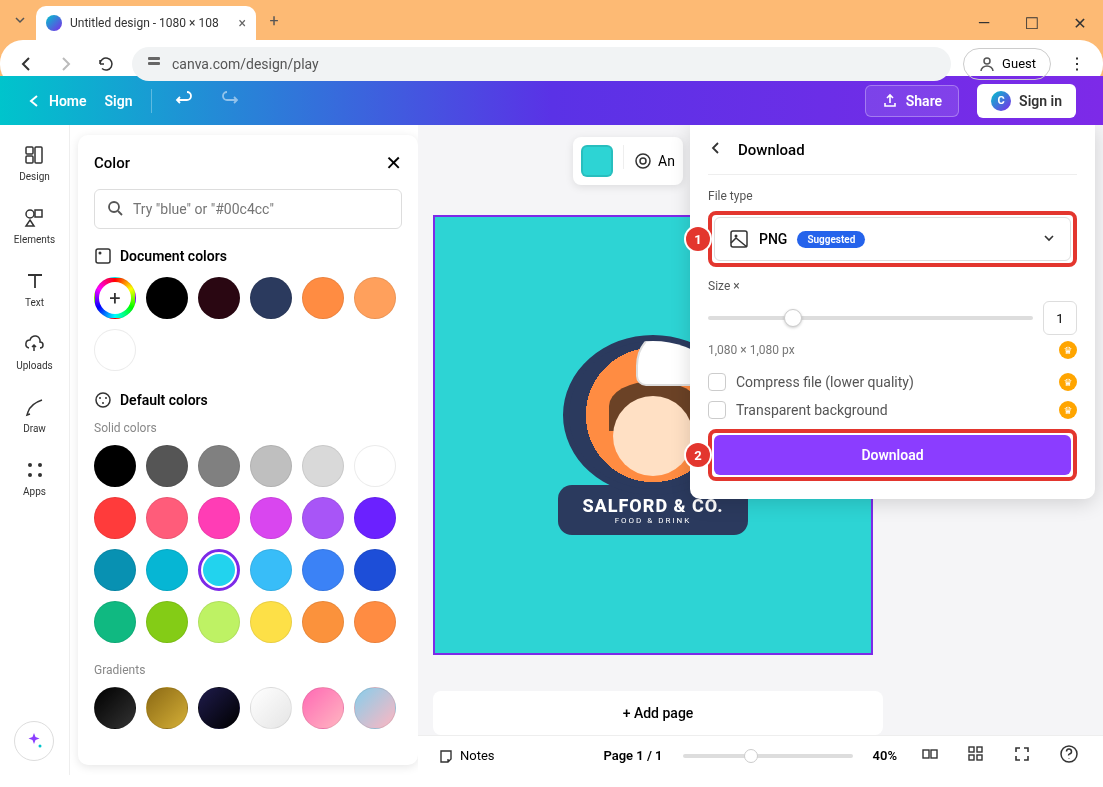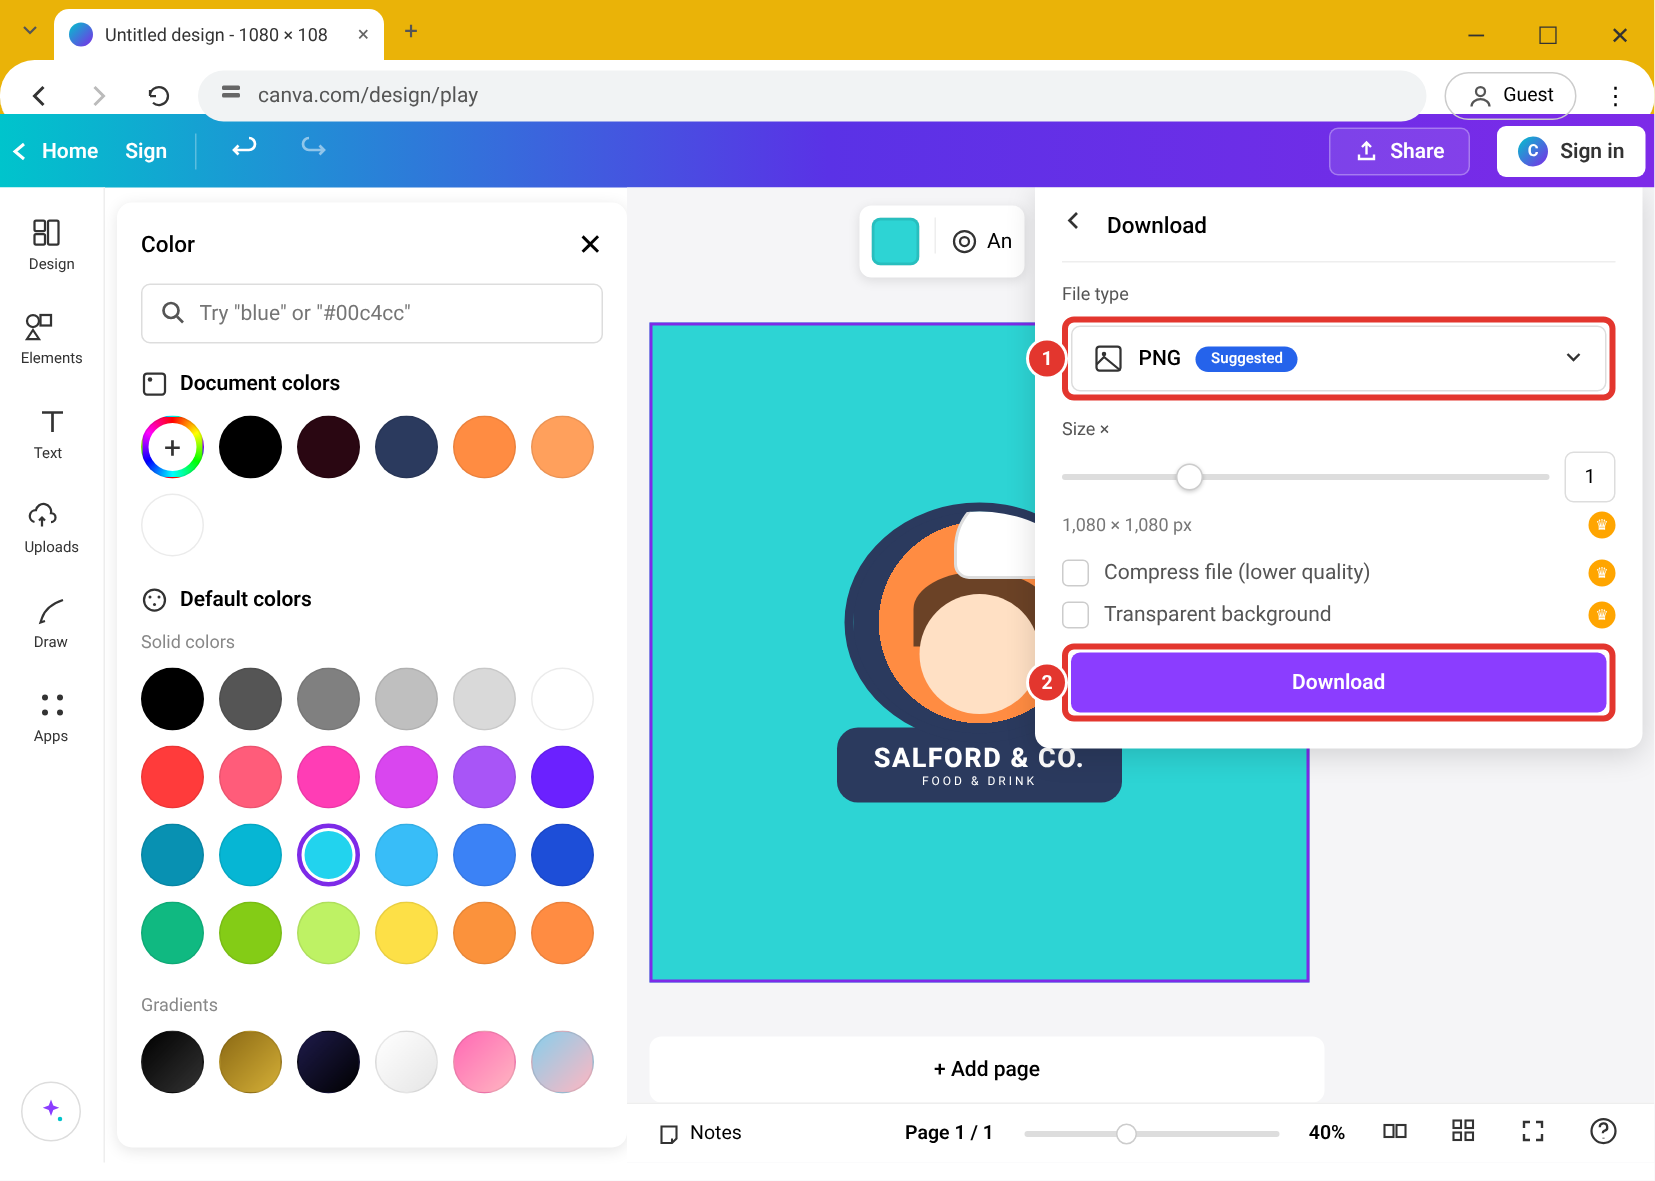--- a/index.html
+++ b/index.html
@@ -1,53 +1,53 @@
 <!DOCTYPE html>
 <html><head>
   <meta charset="utf-8">
   <style>
     * { margin: 0; padding: 0; box-sizing: border-box; font-family: -apple-system, BlinkMacSystemFont, "Segoe UI", Roboto, sans-serif; }
     body { width: 1103px; height: 787px; overflow: hidden; background: #fff; }
     
     
-    .browser-top { height: 76px; background: #eab308; }
+    .browser-top { height: 76px; background: #fdba74; }
     .tab-bar { height: 40px; display: flex; align-items: center; padding: 0 8px; gap: 4px; }
     .tab-dropdown { width: 24px; height: 24px; display: flex; align-items: center; justify-content: center; cursor: pointer; }
     .tab { background: #fff; height: 34px; width: 220px; border-radius: 10px 10px 0 0; display: flex; align-items: center; padding: 0 10px; gap: 8px; margin-top: 6px; }
     .tab-favicon { width: 16px; height: 16px; background: linear-gradient(135deg, #00c4cc, #7d2ae8); border-radius: 50%; }
     .tab-title { font-size: 12px; color: #333; white-space: nowrap; overflow: hidden; flex: 1; }
     .tab-close { color: #666; cursor: pointer; font-size: 14px; }
     .new-tab { width: 28px; height: 28px; display: flex; align-items: center; justify-content: center; color: #555; cursor: pointer; }
     .window-controls { position: absolute; right: 8px; top: 8px; display: flex; gap: 18px; }
     .wc-btn { width: 30px; height: 30px; display: flex; align-items: center; justify-content: center; color: #333; cursor: pointer; }
     
     .url-bar-row { height: 48px; background: #fff; display: flex; align-items: center; padding: 0 12px; gap: 12px; border-bottom: 1px solid #e5e5e5; border-radius: 23px; }
     .nav-btn { width: 28px; height: 28px; display: flex; align-items: center; justify-content: center; color: #555; cursor: pointer; }
     .nav-btn.disabled { color: #bbb; }
     .url-bar { flex: 1; height: 34px; background: #f1f3f4; border-radius: 17px; display: flex; align-items: center; padding: 0 14px; gap: 10px; color: #555; font-size: 14px; }
     .url-icon { color: #666; }
     .guest-btn { height: 32px; padding: 0 14px; border: 1px solid #ccc; border-radius: 16px; display: flex; align-items: center; gap: 6px; font-size: 13px; cursor: pointer; }
     .menu-dots { width: 28px; display: flex; align-items: center; justify-content: center; cursor: pointer; }
     
     
-    .canva-header { height: 49px; background: linear-gradient(90deg, #00c4cc, #5a32e6, #7d2ae8); display: flex; align-items: center; padding: 0 6px; gap: 18px; }
+    .canva-header { height: 49px; background: linear-gradient(90deg, #00c4cc, #5a32e6, #7d2ae8); display: flex; align-items: center; padding: 0 27px; gap: 18px; }
     .hdr-btn { color: #fff; font-weight: 600; font-size: 14px; cursor: pointer; display: flex; align-items: center; gap: 6px; }
     .hdr-divider { width: 1px; height: 24px; background: rgba(255,255,255,0.3); }
     .hdr-icon { color: #fff; cursor: pointer; padding: 4px; }
     .hdr-spacer { flex: 1; }
     .share-btn { background: rgba(255,255,255,0.1); border: 1px solid rgba(255,255,255,0.3); color: #fff; padding: 7px 16px; border-radius: 6px; font-weight: 600; font-size: 14px; display: flex; align-items: center; gap: 8px; cursor: pointer; }
     .signin-btn { background: #fff; color: #333; padding: 7px 14px; border-radius: 6px; font-weight: 600; font-size: 14px; display: flex; align-items: center; gap: 8px; cursor: pointer; }
     .signin-logo { width: 20px; height: 20px; background: linear-gradient(135deg, #00c4cc, #7d2ae8); border-radius: 50%; display: flex; align-items: center; justify-content: center; color: #fff; font-size: 11px; font-weight: bold; }
     
     
     .main-area { display: flex; height: 650px; position: relative; }
     
     
     .left-rail { width: 70px; background: #fff; border-right: 1px solid #eee; display: flex; flex-direction: column; align-items: center; padding-top: 18px; gap: 24px; }
-    .rail-item { display: flex; flex-direction: column; gap: 4px; cursor: pointer; color: #333; }
+    .rail-item { display: flex; flex-direction: column; align-items: center; gap: 4px; cursor: pointer; color: #333; }
     .rail-icon { width: 24px; height: 24px; display: flex; align-items: center; justify-content: center; }
     .rail-label { font-size: 10px; }
     .magic-btn { position: absolute; left: 14px; bottom: 14px; width: 40px; height: 40px; border-radius: 50%; border: 1px solid #ddd; background: #fff; display: flex; align-items: center; justify-content: center; cursor: pointer; }
     
     
     .color-panel { width: 340px; background: #fff; margin: 10px 0 0 8px; border-radius: 10px; box-shadow: 0 2px 10px rgba(0,0,0,0.1); padding: 16px; overflow-y: auto; height: 630px; position: relative; }
     .color-panel::-webkit-scrollbar { width: 6px; }
     .color-panel::-webkit-scrollbar-thumb { background: #ccc; border-radius: 3px; }
     .panel-header { display: flex; justify-content: space-between; align-items: center; margin-bottom: 14px; }
     .panel-title { font-size: 15px; font-weight: 500; }

